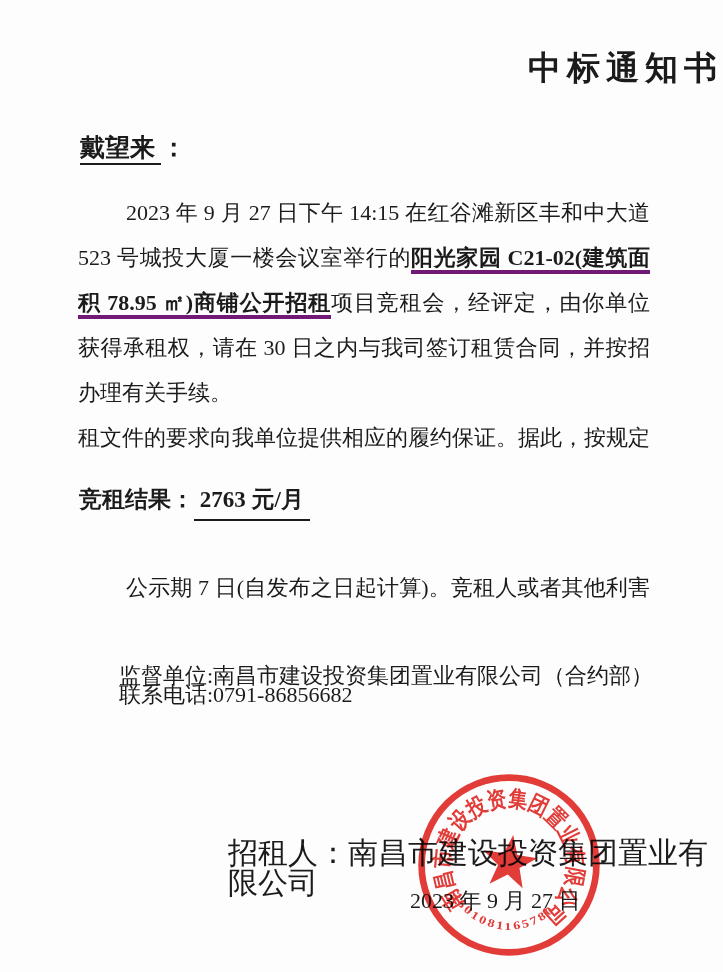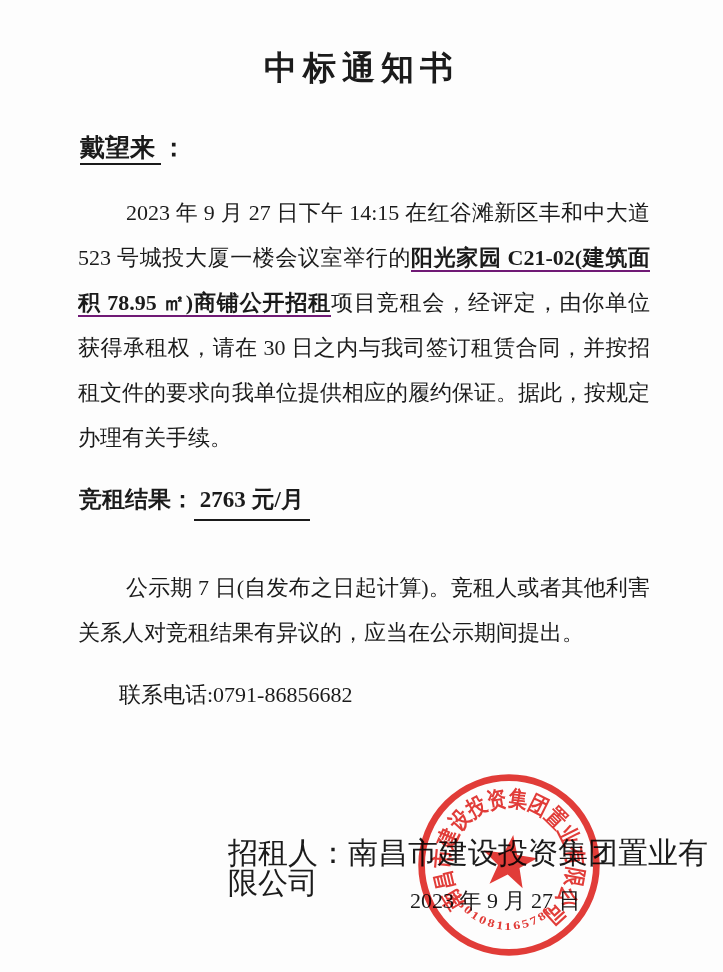--- a/index.html
+++ b/index.html
@@ -10,21 +10,21 @@
     color: #1b1b1b;
   }
   .page {
     position: relative;
     width: 723px; height: 972px;
     background: #fdfdfd;
     overflow: hidden;
   }
   .doc-title {
     position: absolute; top: 46px; left: 0; width: 100%;
-    text-align: center;
+    text-align: right;
     font-size: 33px; font-weight: bold; letter-spacing: 6px;
   }
   .addressee {
     position: absolute; top: 131px; left: 80px;
     font-size: 25px; font-weight: bold;
   }
   .u-name { white-space: pre; border-bottom: 2px solid #1b1b1b; padding-bottom: 2px; }
   .para {
     position: absolute; left: 78px; width: 572px;
     font-size: 22px; line-height: 45px;
@@ -32,21 +32,21 @@
   .p1 { top: 190px; }
   .p2 { top: 565px; }
   .line {
     height: 45px; overflow: hidden;
     text-align: justify; text-align-last: justify;
   }
   .line.lastline { text-align-last: auto; }
   .line.indent { text-indent: 48px; }
   .hl {
     font-weight: bold;
-    border-bottom: 2px solid #701a75;
+    border-bottom: 4px solid #701a75;
   }
   .result-line {
     position: absolute; top: 483px; left: 79px;
     font-size: 23px; font-weight: bold; line-height: 34px;
   }
   .result-value {
     white-space: pre;
     border-bottom: 2px solid #1b1b1b; padding-bottom: 7px;
   }
   .hang-line {
@@ -90,41 +90,39 @@
     </div>
     <div class="line">
       <span>523 号城投大厦一楼会议室举行的</span><span class="hl">阳光家园 C21-02(建筑面</span>
     </div>
     <div class="line">
       <span class="hl">积 78.95 ㎡)商铺公开招租</span><span>项目竞租会，经评定，由你单位</span>
     </div>
     <div class="line">
       <span>获得承租权，请在 30 日之内与我司签订租赁合同，并按招</span>
     </div>
+    <div class="line lastline">
+      <span>办理有关手续。</span>
+    </div>
     <div class="line">
       <span>租文件的要求向我单位提供相应的履约保证。据此，按规定</span>
-    </div>
-    <div class="line lastline">
-      <span>办理有关手续。</span>
     </div>
   </div>
 
   <div class="result-line">
     <span>竞租结果：</span><span class="result-value"> 2763 元/月 </span>
   </div>
 
   <div class="para p2">
     <div class="line indent">
       <span>公示期 7 日(自发布之日起计算)。竞租人或者其他利害</span>
     </div>
-    <div class="line lastline">
-      <span>关系人对竞租结果有异议的，应当在公示期间提出。</span>
-    </div>
   </div>
 
+  <div class="hang-line supervisor">监督单位:南昌市建设投资集团置业有限公司（合约部）</div>
   <div class="hang-line phone">联系电话:0791-86856682</div>
 
   <div class="sig-lessor">招租人：南昌市建设投资集团置业有限公司</div>
   <div class="sig-date">2023 年 9 月 27 日</div>
 
   <div class="seal">
     <svg viewBox="0 0 200 200">
       <circle cx="100" cy="100" r="92" fill="none" stroke-width="7" stroke="#e12b27"></circle>
       <g transform="rotate(8 100 100)">
         <path id="sealCompanyArc" d="M 61.8,148.9 A 62,62 0 1 1 138.2,148.9" fill="none" stroke="none"></path>

